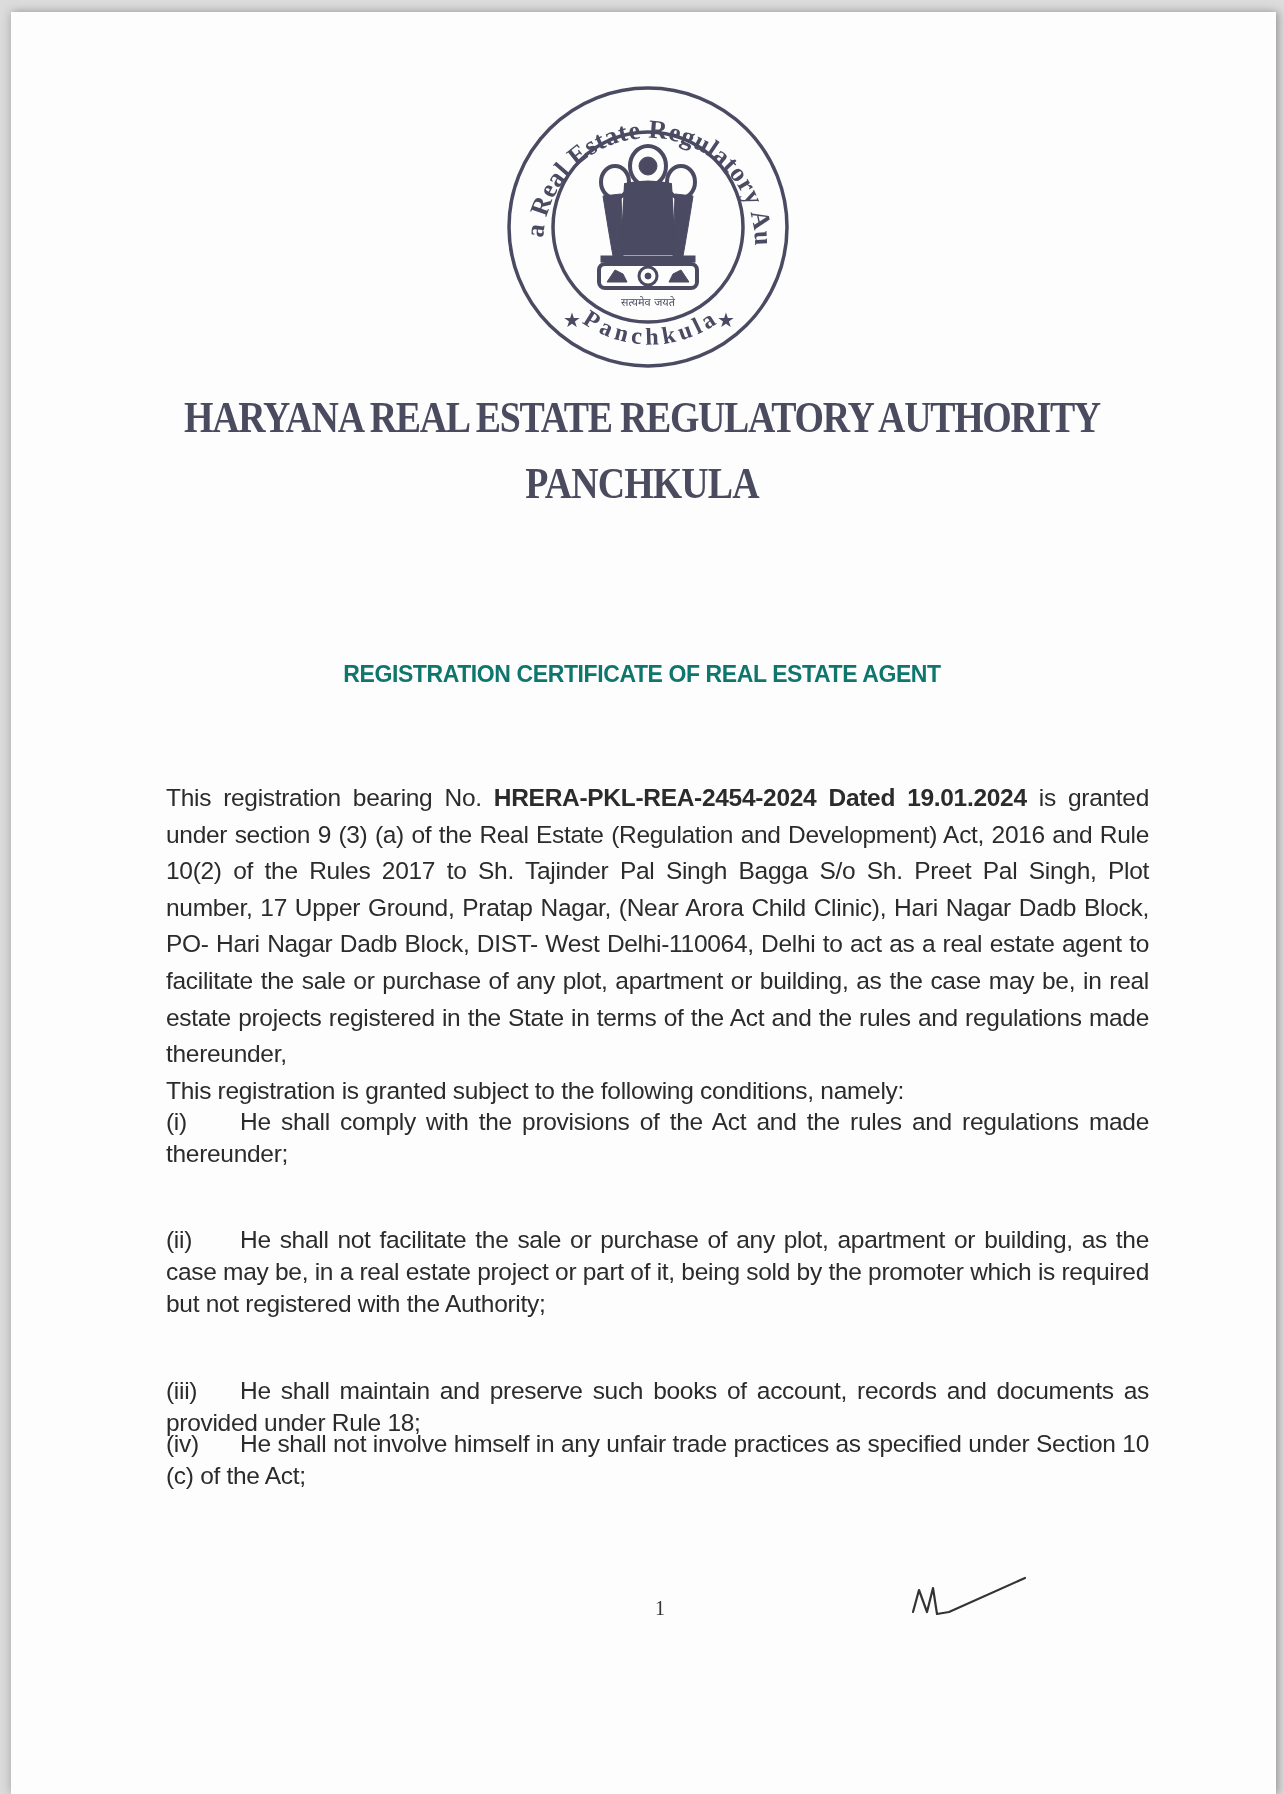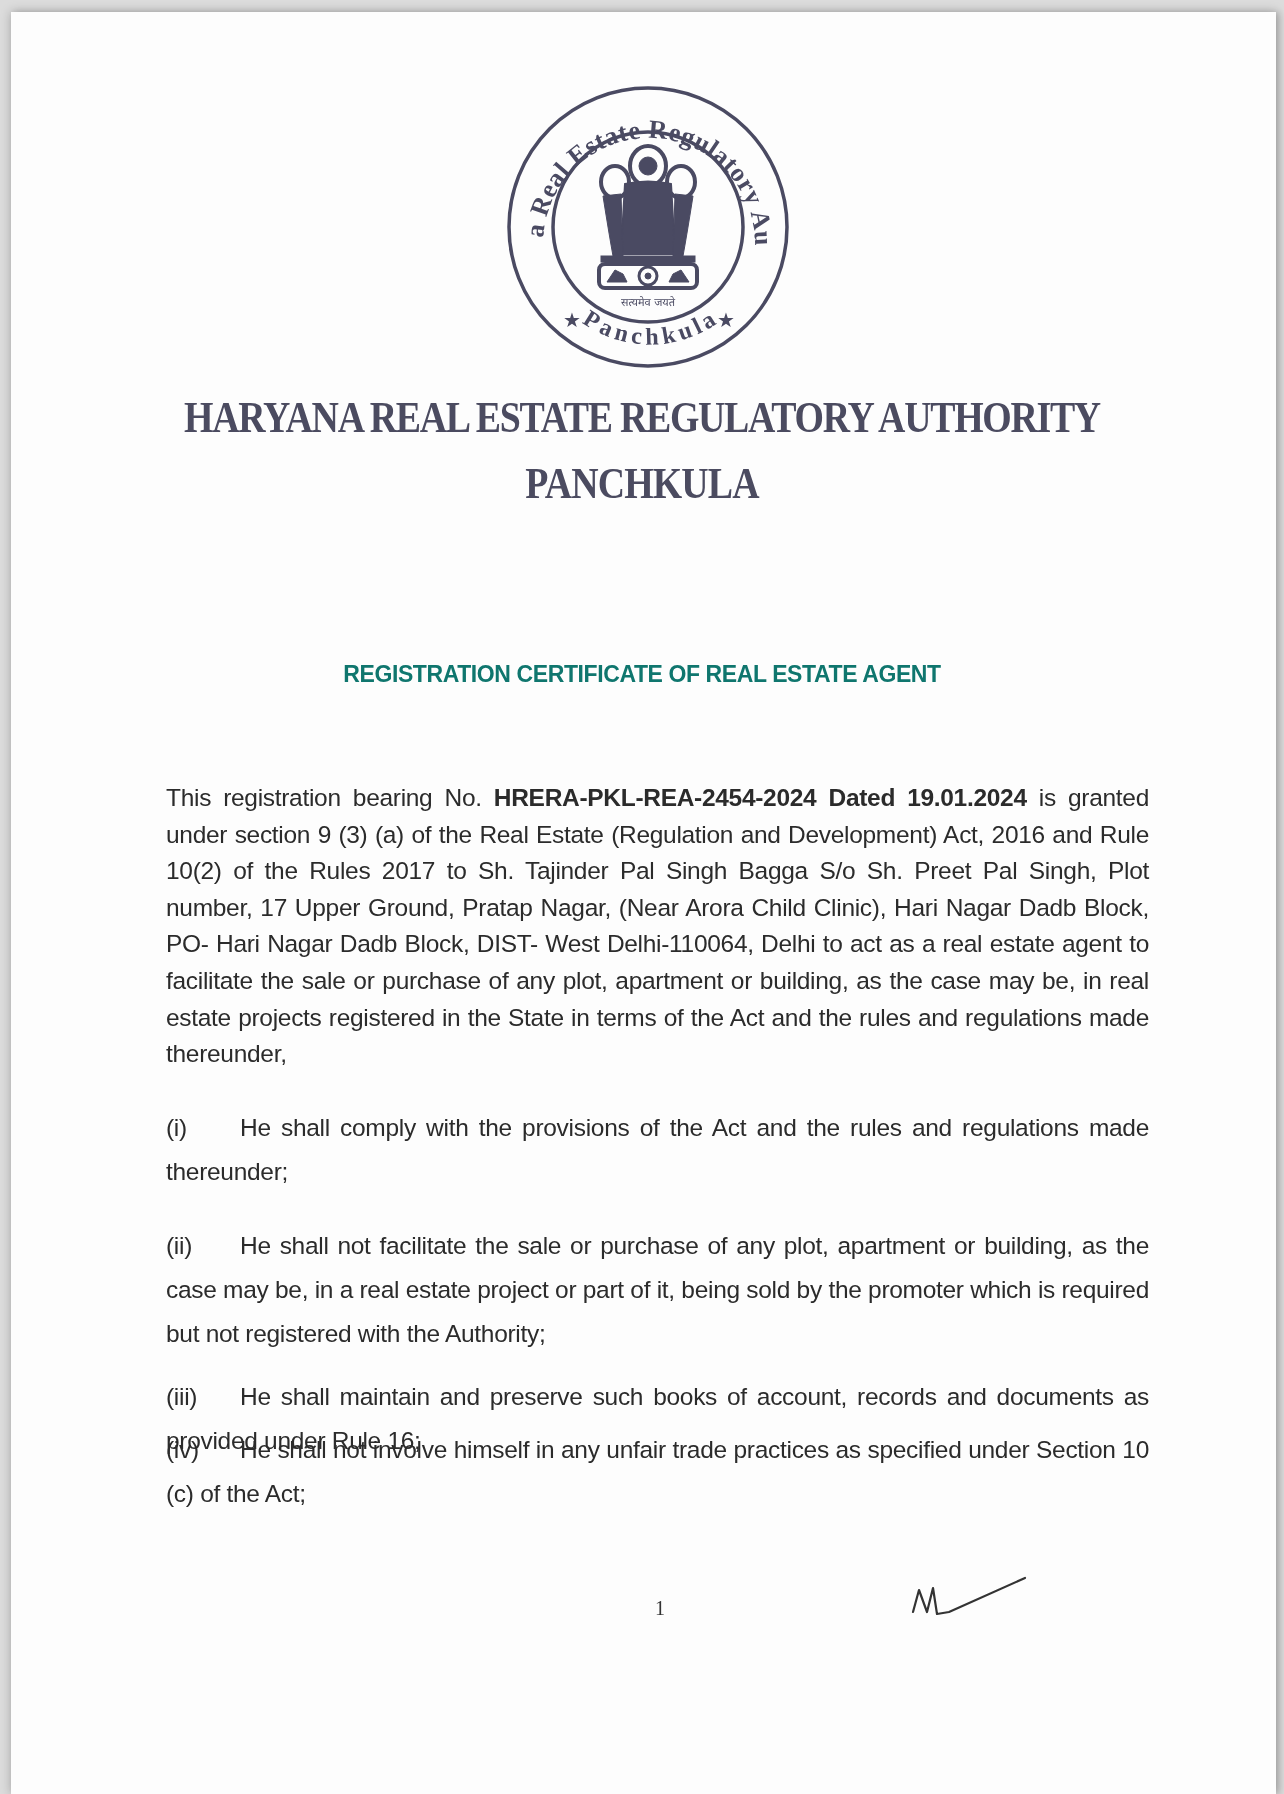--- a/index.html
+++ b/index.html
@@ -28,21 +28,21 @@
   .cert-title {
     position:absolute; left:0; width:1284px; top:661px; text-align:center;
     font-weight:bold; color:#0f766e; font-size:23px; letter-spacing:-0.4px;
   }
   .text {
     position:absolute; left:166px; width:983px;
     font-size:24.5px; line-height:36.6px; color:#2b2b2b;
     text-align:justify; letter-spacing:-0.3px;
   }
   .text b { font-weight:bold; }
-  .clause { line-height:44px; }
+  .clause { line-height:32px; }
   .clause .num { display:inline-block; width:74px; }
   .page-number {
     position:absolute; left:655px; top:1597px; font-family:"Liberation Serif", serif;
     font-size:20px; color:#333;
   }
   .signature { position:absolute; left:905px; top:1572px; width:130px; height:60px; }
 </style>
 </head>
 <body>
 
@@ -82,32 +82,33 @@
   <text x="143" y="222" text-anchor="middle" font-family="DejaVu Sans, sans-serif" font-size="11" fill="#4a4a62">सत्यमेव जयते</text>
 </svg>
 
 <div class="heading-1">HARYANA REAL ESTATE REGULATORY AUTHORITY</div>
 <div class="heading-2">PANCHKULA</div>
 
 <div class="cert-title">REGISTRATION CERTIFICATE OF REAL ESTATE AGENT</div>
 
 <div class="text" style="top:751px;margin-top:29px;">
   <span>This registration bearing No. </span><b>HRERA-PKL-REA-2454-2024</b><b> Dated </b><b>19.01.2024</b><span> is granted under section 9 (3) (a) of the Real Estate (Regulation and Development) Act, 2016 and Rule 10(2) of the Rules 2017 to Sh. Tajinder Pal Singh Bagga S/o Sh. Preet Pal Singh, Plot number, 17 Upper Ground, Pratap Nagar, (Near Arora Child Clinic), Hari Nagar Dadb Block, PO- Hari Nagar Dadb Block, DIST- West Delhi-110064, Delhi to act as a real estate agent to facilitate the sale or purchase of any plot, apartment or building, as the case may be, in real estate projects registered in the State in terms of the Act and the rules and regulations made thereunder,</span><br>
+  <span>This registration is granted subject to the following conditions, namely:</span>
 </div>
 
 <div class="text clause" style="top:1106px;">
   <span class="num">(i)</span><span>He shall comply with the provisions of the Act and the rules and regulations made thereunder;</span>
 </div>
 
 <div class="text clause" style="top:1224px;">
   <span class="num">(ii)</span><span>He shall not facilitate the sale or purchase of any plot, apartment or building, as the case may be, in a real estate project or part of it, being sold by the promoter which is required but not registered with the Authority;</span>
 </div>
 
 <div class="text clause" style="top:1375px;">
-  <span class="num">(iii)</span><span>He shall maintain and preserve such books of account, records and documents as provided under Rule 16;</span>
+  <span class="num">(iii)</span><span>He shall maintain and preserve such books of account, records and documents as provided under Rule 18;</span>
 </div>
 
 <div class="text clause" style="top:1428px;">
   <span class="num">(iv)</span><span>He shall not involve himself in any unfair trade practices as specified under Section 10 (c) of the Act;</span>
 </div>
 
 <div class="page-number">1</div>
 
 <svg class="signature" viewBox="0 0 130 60">
   <path d="M8 40 L14 18 L22 40 L28 16 L32 42 L44 40 L120 6" fill="none" stroke="#333" stroke-width="2.2" stroke-linecap="round" stroke-linejoin="round"></path>

